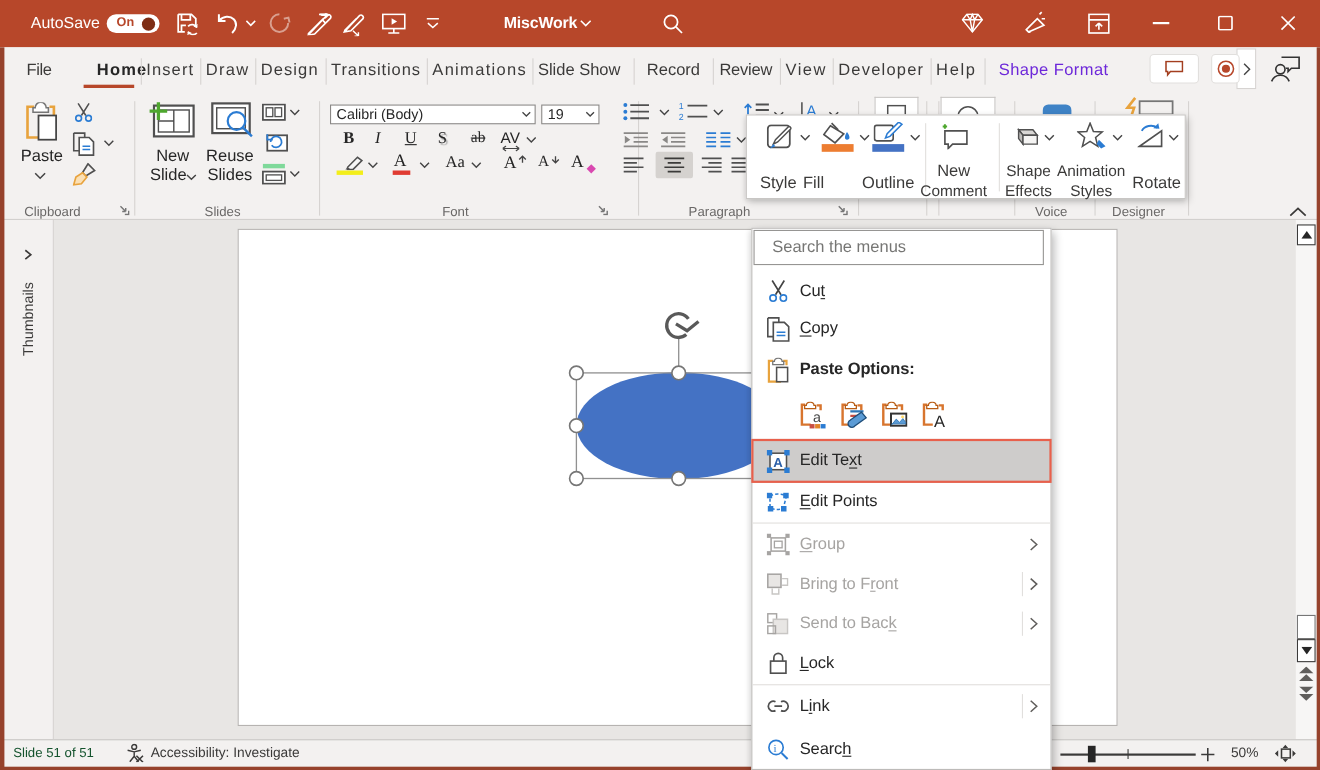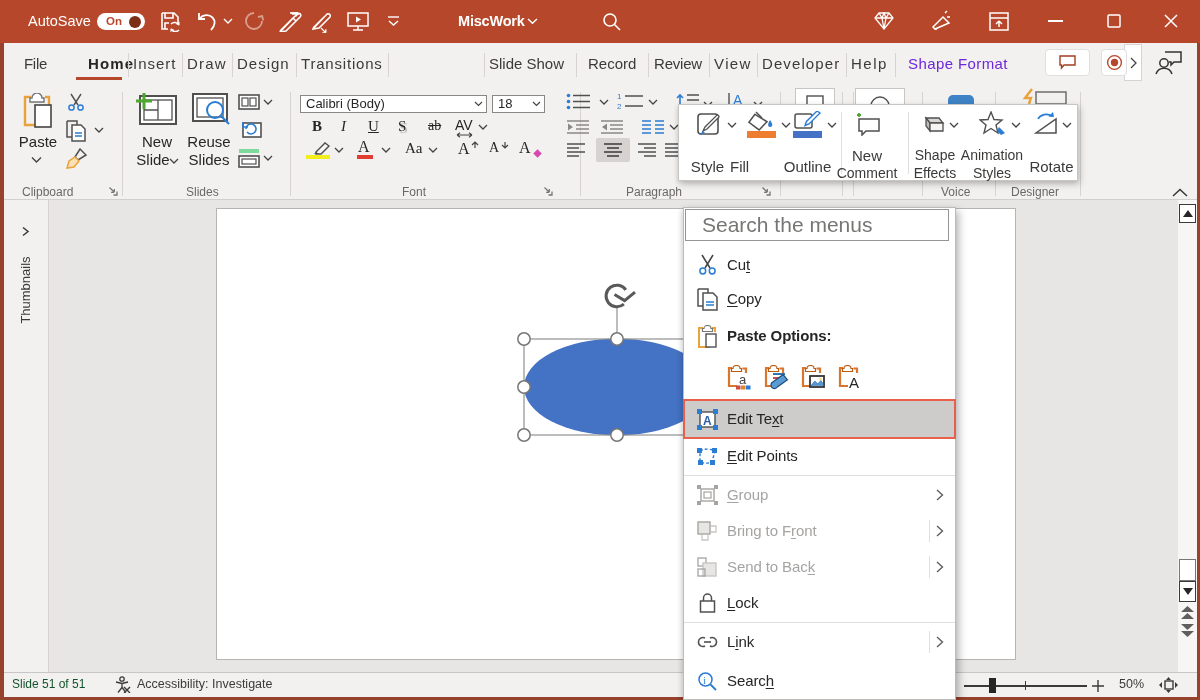--- a/index.html
+++ b/index.html
@@ -99,20 +99,21 @@
   </svg>
 
 <div class="abs" style="left:0;top:43px;width:1200px;height:44px;background:#f3f1f0">
  <div class="tab" style="left:24px;letter-spacing:-0.3px">File</div>
  <div class="tab" style="left:88px;font-weight:bold;color:#262626;letter-spacing:1.1px">Home</div>
  <div class="abs" style="left:76px;top:34px;width:46px;height:3px;background:#b7472a"></div>
  <div class="tab" style="left:133px;letter-spacing:1.0px">Insert</div>
  <div class="tab" style="left:187px;letter-spacing:1.2px">Draw</div>
  <div class="tab" style="left:237px;letter-spacing:1.0px">Design</div>
  <div class="tab" style="left:301px;letter-spacing:0.8px">Transitions</div>
+ <div class="tab" style="left:393px;letter-spacing:1.2px">Animations</div>
  <div class="tab" style="left:489px">Slide Show</div>
  <div class="tab" style="left:588px">Record</div>
  <div class="tab" style="left:654px;letter-spacing:-0.2px">Review</div>
  <div class="tab" style="left:714px;letter-spacing:1.4px">View</div>
  <div class="tab" style="left:762px;letter-spacing:1.1px">Developer</div>
  <div class="tab" style="left:851px;letter-spacing:1.5px">Help</div>
  <div class="tab" style="left:908px;color:#6d28d9;letter-spacing:0.4px">Shape Format</div>
  <div class="sep" style="left:128px;top:10px;height:24px"></div>
  <div class="sep" style="left:182px;top:10px;height:24px"></div>
  <div class="sep" style="left:232px;top:10px;height:24px"></div>
@@ -237,21 +238,21 @@
     <path d="M1 1 l4 4 4-4" fill="none" stroke="#444" stroke-width="1.3"></path>
   </svg>
 <div class="glab" style="left:186px;top:185px">Slides</div>
 
 <div class="abs" style="left:300px;top:95px;width:187px;height:18px;background:#fff;border:1px solid #8a8886;box-sizing:border-box"></div>
 <div class="abs" style="left:306px;top:95px;height:36px;line-height:18px;font-size:13px;color:#262626">Calibri (Body)</div>
 <svg class="abs" style="left:474px;top:101px" width="9" height="6" viewBox="0 0 9 6">
     <path d="M1 1 l3.5 3.5 3.5-3.5" fill="none" stroke="#444" stroke-width="1.2"></path>
   </svg>
 <div class="abs" style="left:492px;top:95px;width:53px;height:18px;background:#fff;border:1px solid #8a8886;box-sizing:border-box"></div>
-<div class="abs" style="left:498px;top:95px;height:18px;line-height:18px;font-size:13px;color:#262626">18</div>
+<div class="abs" style="left:498px;top:95px;height:18px;line-height:18px;font-size:13px;color:#262626">19</div>
 <svg class="abs" style="left:532px;top:101px" width="9" height="6" viewBox="0 0 9 6">
     <path d="M1 1 l3.5 3.5 3.5-3.5" fill="none" stroke="#444" stroke-width="1.2"></path>
   </svg>
 <div class="abs" style="left:312px;top:118px;font-size:15px;font-weight:bold;color:#262626;font-family:'Liberation Serif',serif">B</div>
 <div class="abs" style="left:341px;top:118px;font-size:15px;font-style:italic;color:#262626;font-family:'Liberation Serif',serif">I</div>
 <div class="abs" style="left:368px;top:118px;font-size:15px;text-decoration:underline;color:#262626;font-family:'Liberation Serif',serif">U</div>
 <div class="abs" style="left:398px;top:118px;font-size:15px;color:#262626;text-shadow:1.5px 1.5px 1px #aaa;font-family:'Liberation Serif',serif">S</div>
 <div class="abs" style="left:428px;top:118px;font-size:14px;color:#262626;text-decoration:line-through;font-family:'Liberation Serif',serif">ab</div>
 <div class="abs" style="left:455px;top:117px;font-size:14px;color:#262626">AV</div>
 <svg class="abs" style="left:456px;top:132px" width="17" height="6" viewBox="0 0 17 6">
@@ -521,21 +522,21 @@
  <path d="M4 8 a9 7.5 0 0 1 14 -3" fill="none" stroke="#2b7cd3" stroke-width="1.7"></path>
  <path d="M19 1 l1 5 -5.5-.5 z" fill="#2b7cd3"></path>
 </svg>
 <svg class="abs" style="left:1062px;top:122px" width="10" height="7" viewBox="0 0 10 7">
     <path d="M1 1 l4 4 4-4" fill="none" stroke="#444" stroke-width="1.3"></path>
   </svg>
 <div class="abs" style="left:1024px;top:158px;width:55px;text-align:center;font-size:15px;color:#3b3a39">Rotate</div>
 
 <div class="abs" style="left:683px;top:207px;width:273px;height:493px;background:#fff;border:1px solid #bdbbb9;box-sizing:border-box;box-shadow:3px 4px 8px rgba(0,0,0,0.28), -2px 2px 5px rgba(0,0,0,0.10)"></div>
 <div class="abs" style="left:685px;top:209px;width:264px;height:32px;background:#fff;border:1px solid #969593;box-sizing:border-box"></div>
-<div class="abs" style="left:702px;top:209px;height:32px;line-height:32px;font-size:21px;color:#767674">Search the menus</div>
+<div class="abs" style="left:702px;top:209px;height:32px;line-height:32px;font-size:15px;color:#767674">Search the menus</div>
 
 <svg class="abs" style="left:699px;top:254px" width="17" height="21" viewBox="0 0 17 21">
  <path d="M3 1 l8 13 M14 1 L6 14" stroke="#444" stroke-width="1.5" fill="none"></path>
  <circle cx="3.8" cy="17" r="2.9" fill="none" stroke="#2b7cd3" stroke-width="1.5"></circle>
  <circle cx="13.2" cy="17" r="2.9" fill="none" stroke="#2b7cd3" stroke-width="1.5"></circle>
 </svg>
 <div class="mi" style="left:727px;top:247px">Cu<u>t</u></div>
 
 <svg class="abs" style="left:697px;top:288px" width="22" height="23" viewBox="0 0 22 23">
  <path d="M1 1 h10 v4 M1 1 v17 h5" fill="none" stroke="#505050" stroke-width="1.5"></path>

